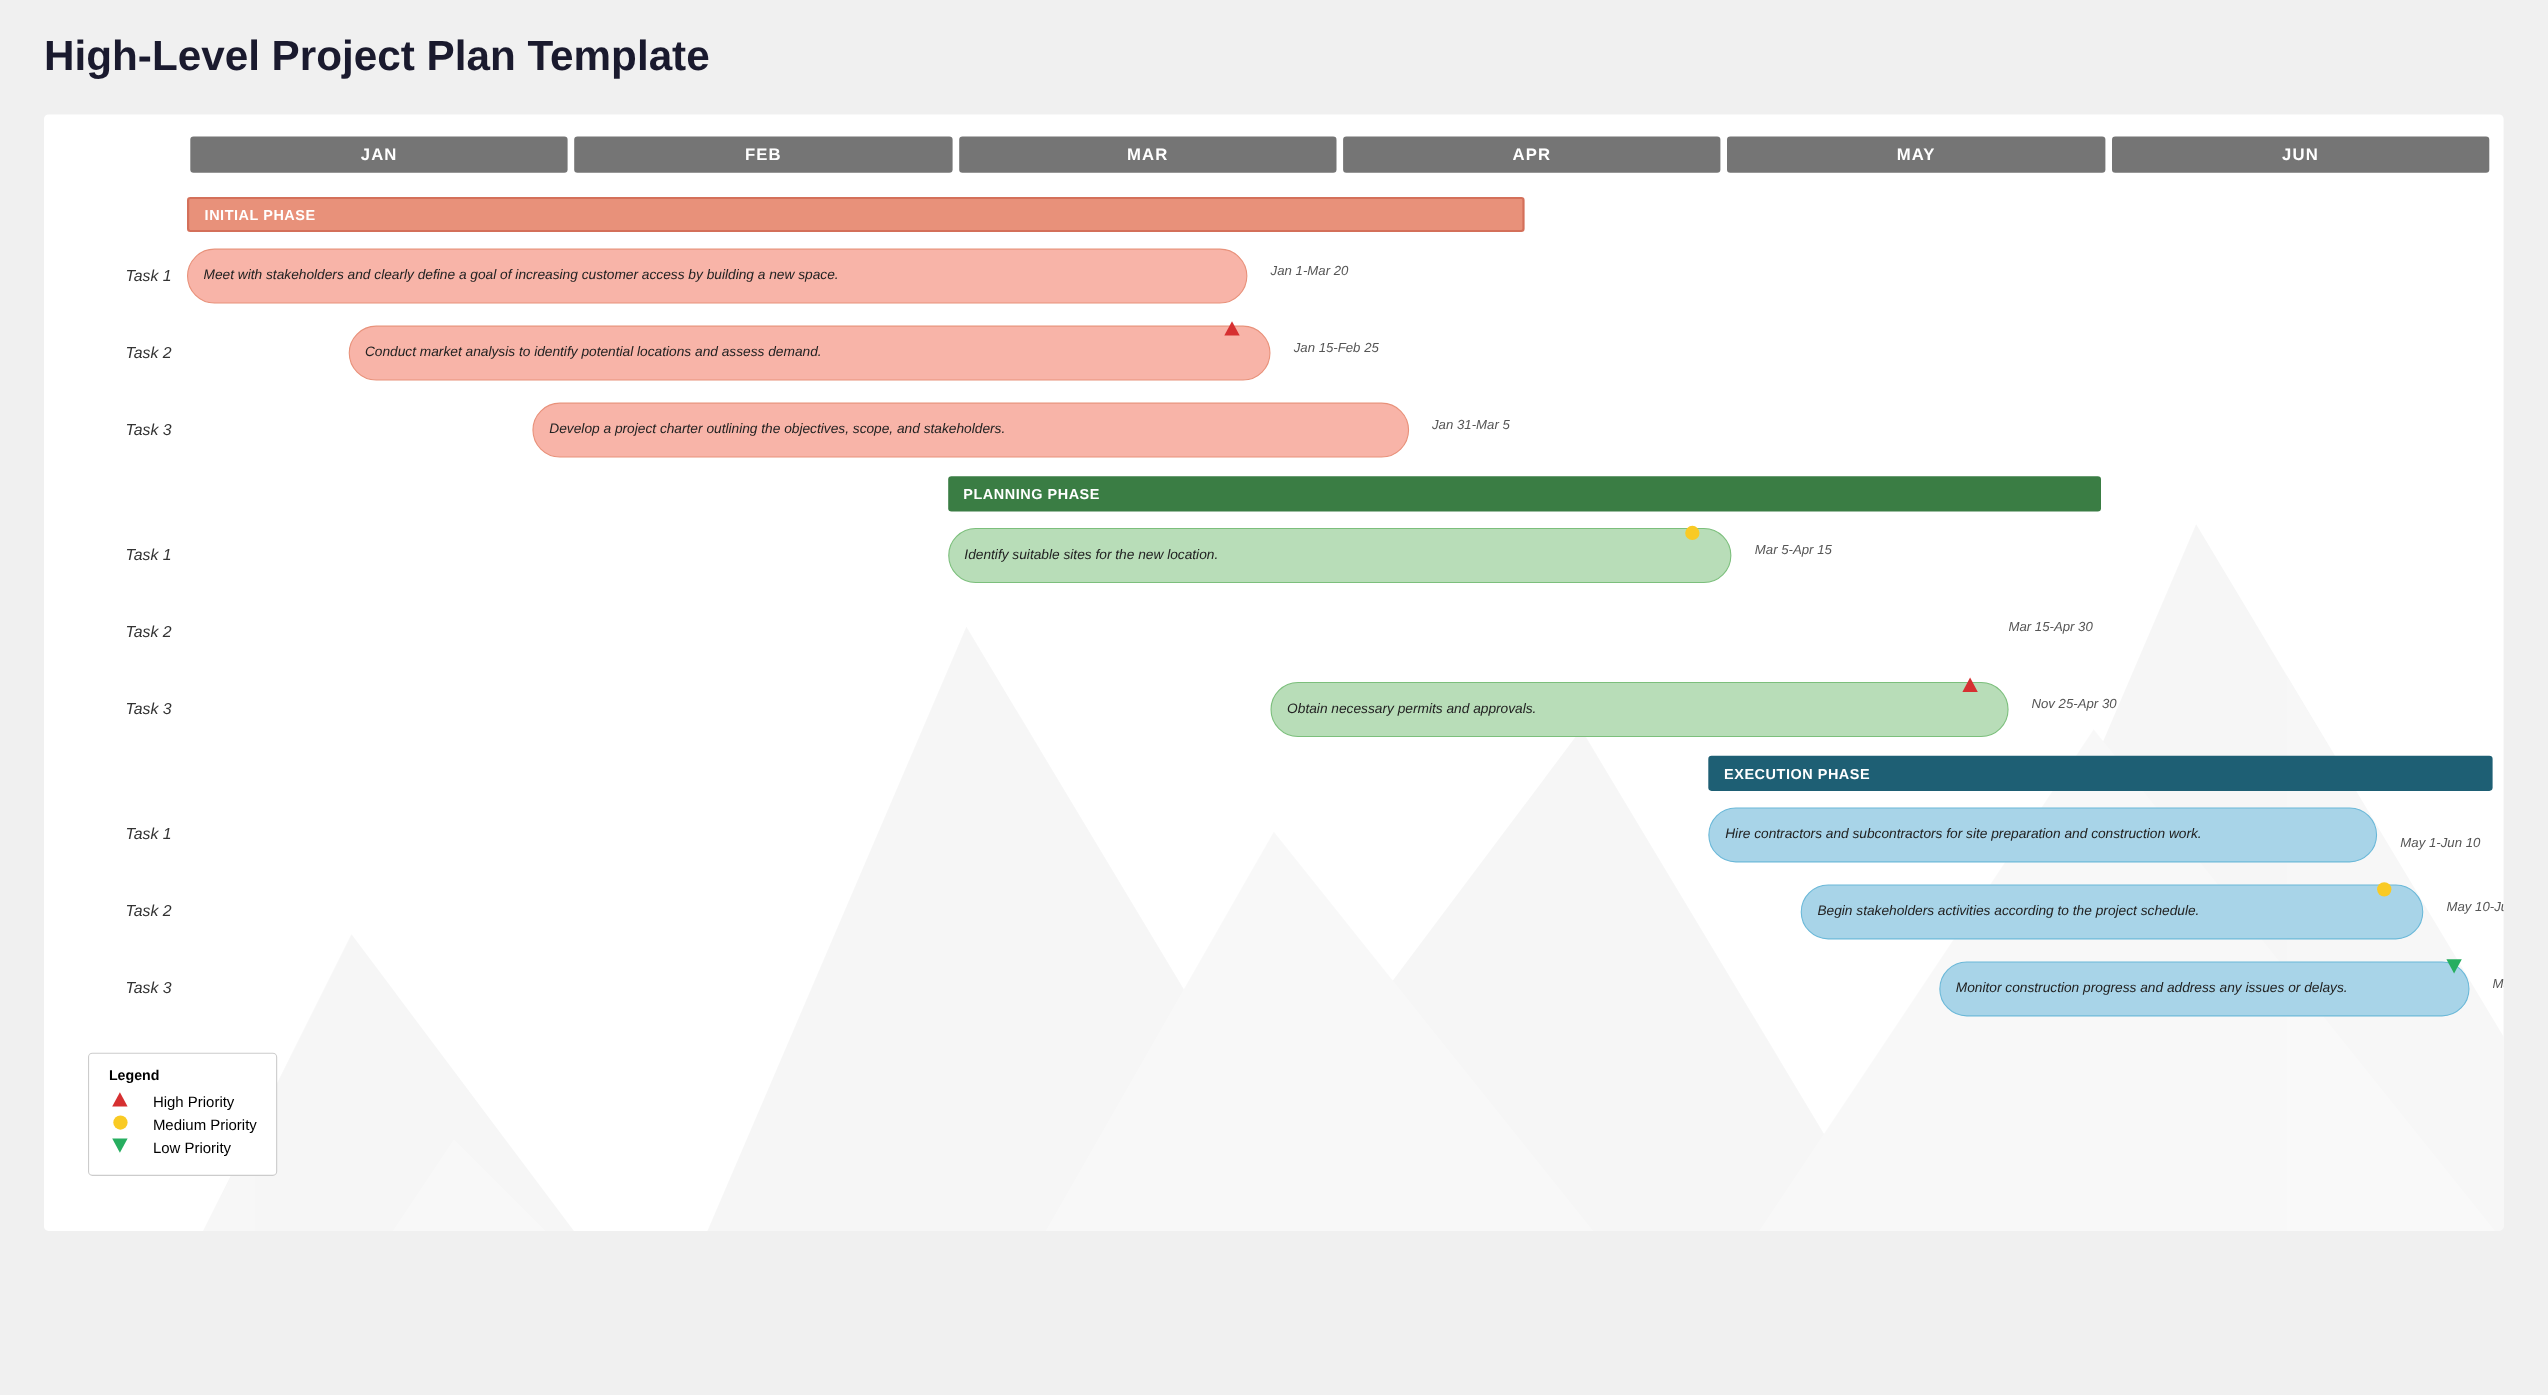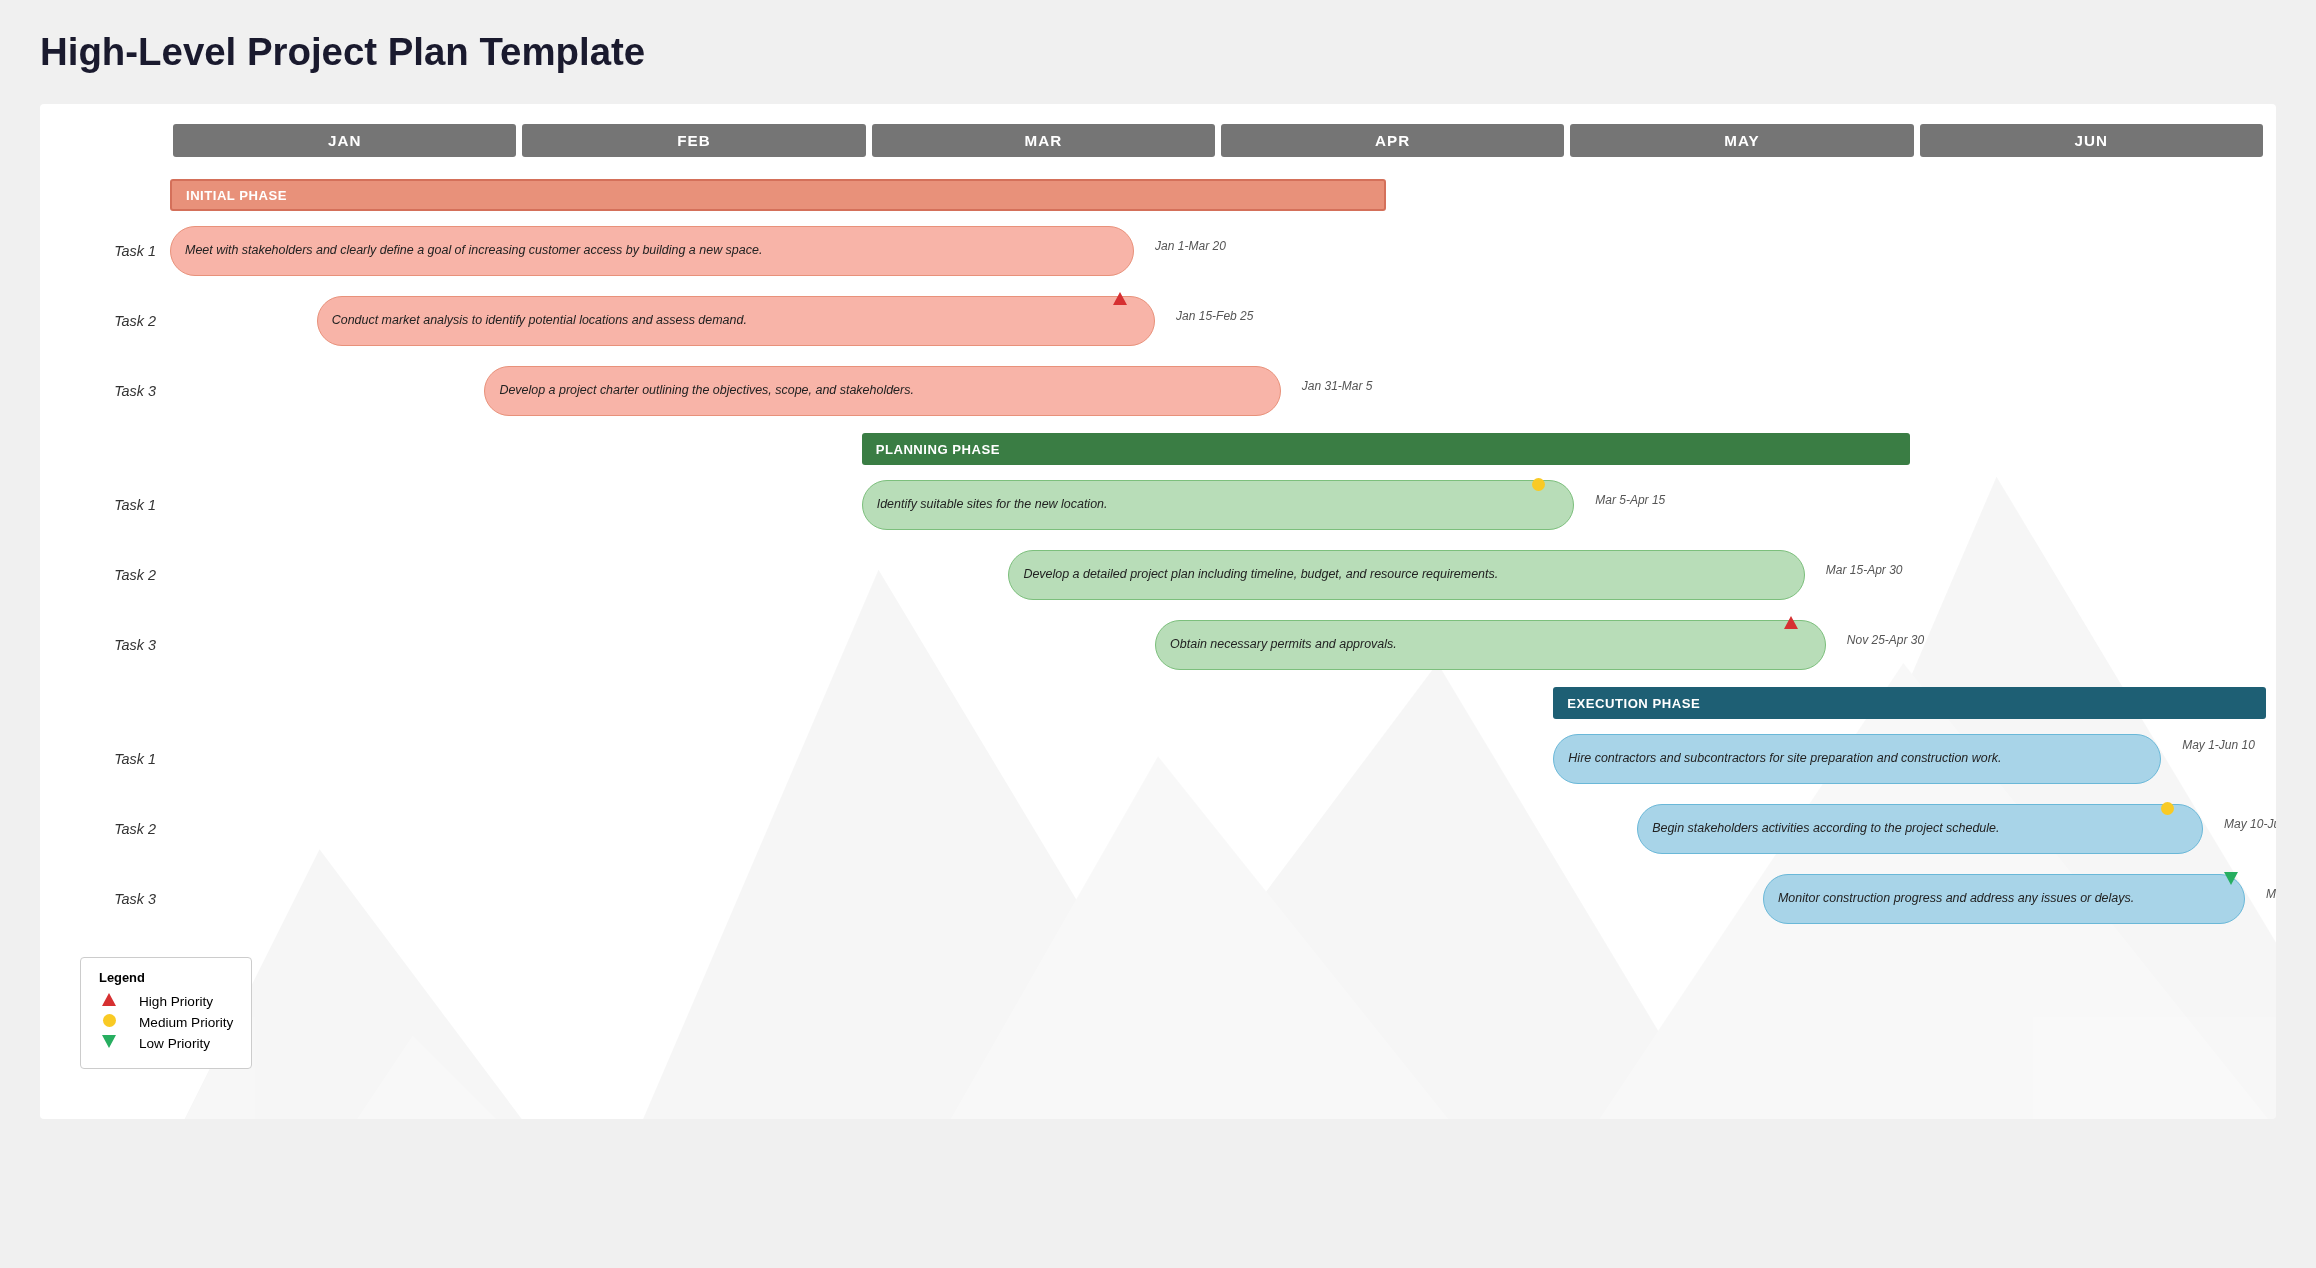--- a/index.html
+++ b/index.html
@@ -298,23 +298,20 @@
           <div class="priority-icon priority-medium" style="left:65%; top:0px;">
             <div class="circle-icon"></div>
           </div>
           <span class="date-label" style="left:68%; top:18px;">Mar 5-Apr 15</span>
         </div>
       </div>
 
       <div class="task-row">
         <div class="task-label">Task 2</div>
         <div class="task-bar-area">
-          <div class="task-bar task-bar-planning" style="left:40%; width:38%; top:5px;">
-            <span>Develop a detailed project plan including timeline, budget, and resource requirements.</span>
-          </div>
           <span class="date-label" style="left:79%; top:18px;">Mar 15-Apr 30</span>
         </div>
       </div>
 
       <div class="task-row">
         <div class="task-label">Task 3</div>
         <div class="task-bar-area">
           <div class="task-bar task-bar-planning" style="left:47%; width:32%; top:5px;">
             <span>Obtain necessary permits and approvals.</span>
           </div>
@@ -335,21 +332,21 @@
           </div>
         </div>
       </div>
 
       <div class="task-row">
         <div class="task-label">Task 1</div>
         <div class="task-bar-area">
           <div class="task-bar task-bar-execution" style="left:66%; width:29%; top:5px;">
             <span>Hire contractors and subcontractors for site preparation and construction work.</span>
           </div>
-          <span class="date-label" style="left:96%; top:9px;text-align:center;">May 1-Jun 10</span>
+          <span class="date-label" style="left:96%; top:30px;text-align:center;">May 1-Jun 10</span>
         </div>
       </div>
 
       <div class="task-row">
         <div class="task-label">Task 2</div>
         <div class="task-bar-area">
           <div class="task-bar task-bar-execution" style="left:70%; width:27%; top:5px;">
             <span>Begin stakeholders activities according to the project schedule.</span>
           </div>
 

